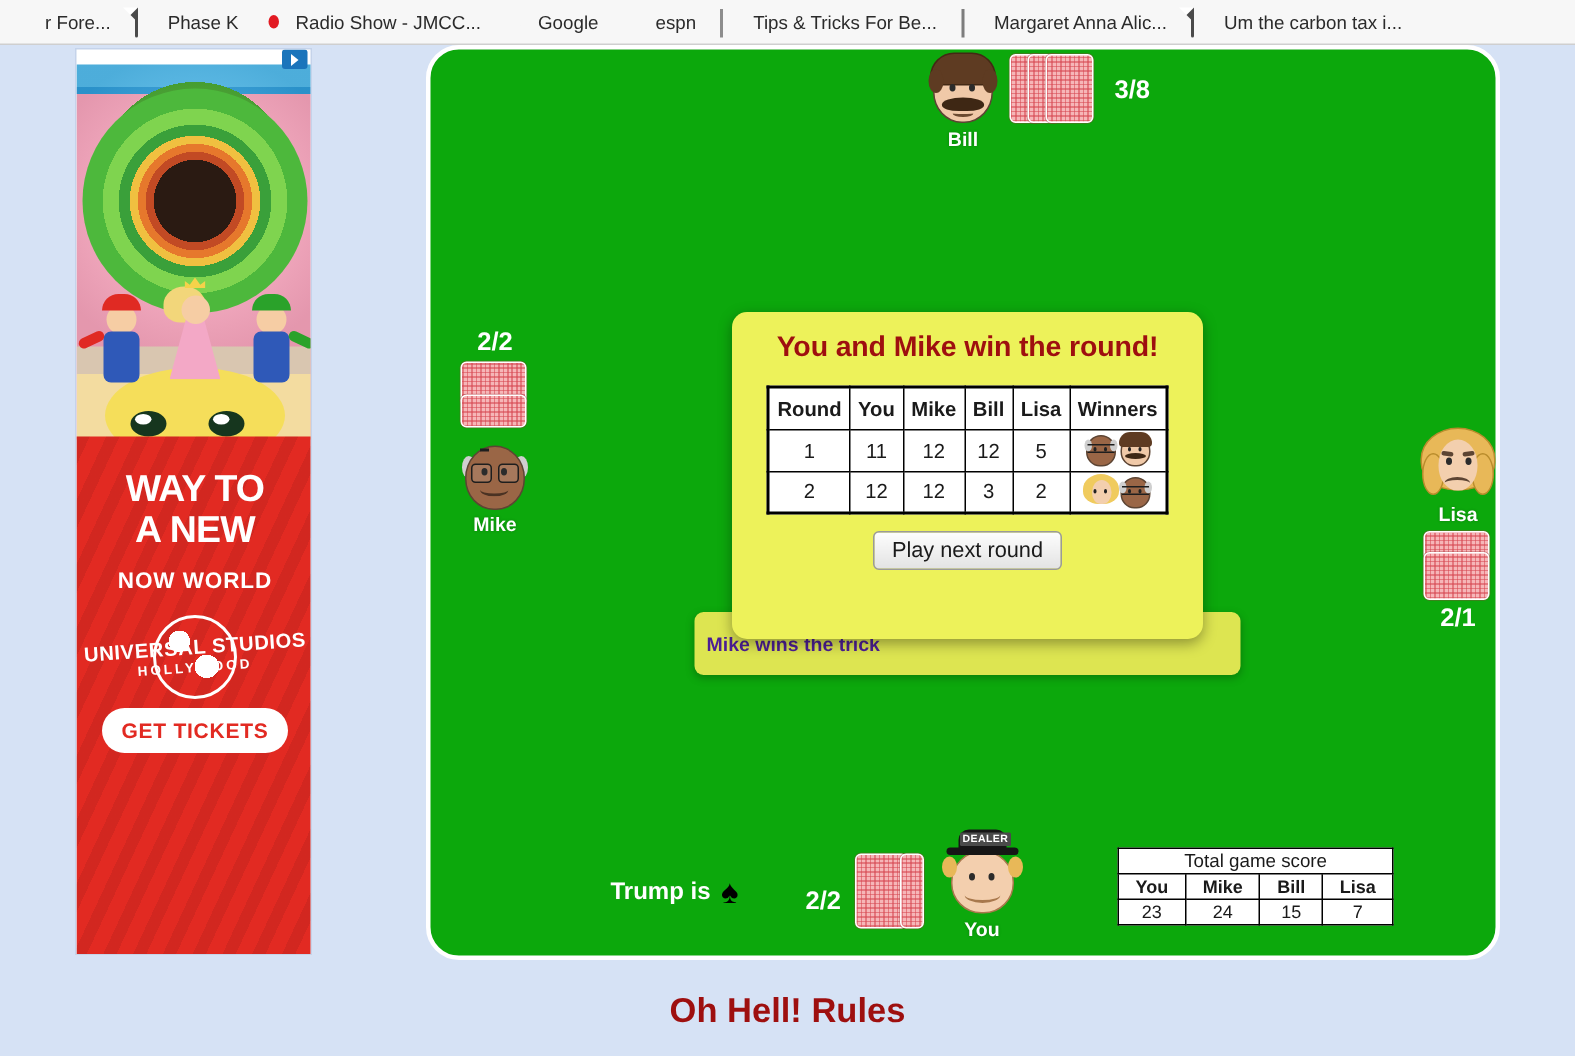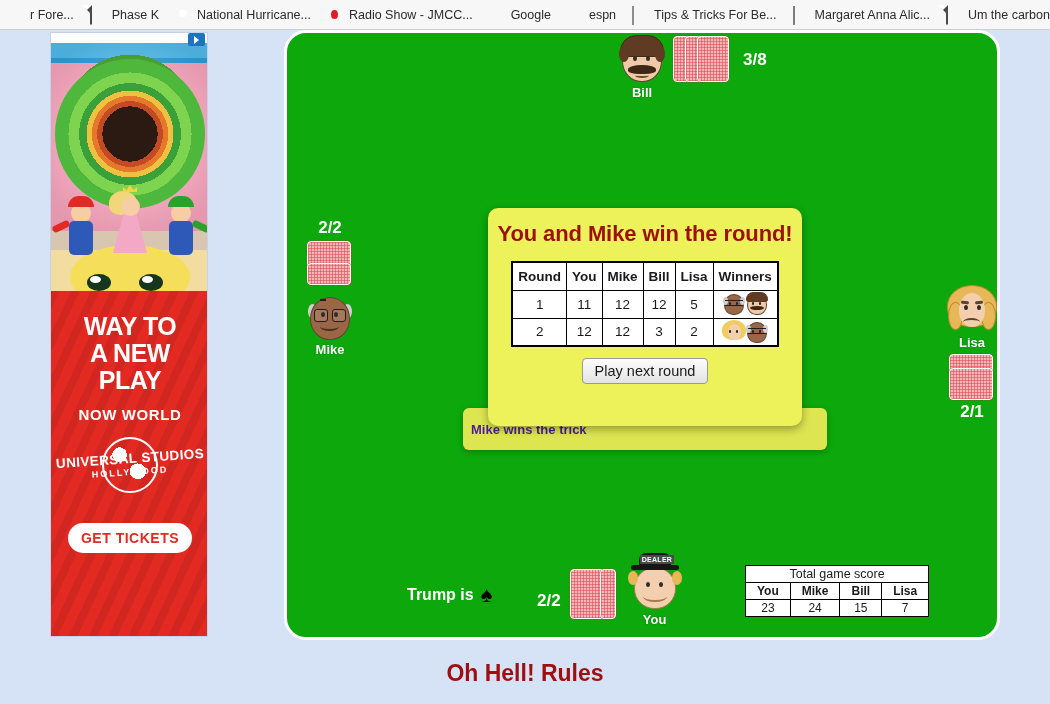--- a/index.html
+++ b/index.html
@@ -230,21 +230,21 @@
     position: absolute; left: 0; top: 14px; width: 100%;
     color: #fff; font-weight: bold; font-size: 13.5px;
     letter-spacing: 0.4px; transform: rotate(-4deg);
   }
   .ad-us-sub {
     position: absolute; left: 0; top: 30px; width: 100%;
     color: #fff; font-weight: bold; font-size: 9px;
     letter-spacing: 2px; transform: rotate(-4deg);
   }
   .ad-btn {
-    margin: 26px auto 0; width: 124px; height: 30px;
+    margin: 2px auto 0; width: 124px; height: 30px;
     background: #fff; border-radius: 16px;
     color: #e22a22; font-weight: bold; font-size: 14px;
     letter-spacing: 0.5px;
     display: flex; align-items: center; justify-content: center;
     cursor: pointer;
   }
 
   
   #game-table {
     position: absolute; left: 284px; top: 30px;
@@ -424,21 +424,21 @@
   #round-dialog {
     position: absolute; left: 485px; top: 205px;
     width: 314px; height: 218px;
     background: #edf25a;
     border-radius: 10px;
     box-shadow: 0 3px 9px rgba(0,0,0,.35);
     text-align: center;
     padding-top: 13px;
   }
   #dialog-title {
-    color: #9e0f0f; font-size: 22px; font-weight: bold;
+    color: #9e0f0f; font-size: 19px; font-weight: bold;
     font-family: "Liberation Sans", sans-serif;
     letter-spacing: -0.1px;
   }
   #score-table {
     margin: 14px auto 0;
     border-collapse: collapse;
     border: 2.5px solid #000;
     background: #fff;
   }
   #score-table th, #score-table td {
@@ -522,24 +522,20 @@
 <div id="bookmark-bar">
   <div class="bm">
     <span class="bm-ico"></span>
     <span class="bm-label">r Fore...</span>
   </div>
   <div class="bm">
     <span class="bm-ico"><span class="ico-doc"></span></span>
     <span class="bm-label">Phase K</span>
   </div>
   <div class="bm">
-    <span class="bm-ico"><span class="ico-noaa"></span></span>
-    <span class="bm-label">National Hurricane...</span>
-  </div>
-  <div class="bm">
     <span class="bm-ico"><span class="ico-radio"></span></span>
     <span class="bm-label">Radio Show - JMCC...</span>
   </div>
   <div class="bm">
     <span class="bm-ico"><span class="ico-google"></span></span>
     <span class="bm-label">Google</span>
   </div>
   <div class="bm">
     <span class="bm-ico"><span class="ico-espn"></span></span>
     <span class="bm-label">espn</span>
@@ -586,21 +582,20 @@
         </div>
       <div class="adp-body">
           <div class="adp-arm r"></div>
         </div>
     </div>
   </div>
   <div id="ad-adchoice"></div>
   <div id="ad-lower">
     <div class="ad-h">WAY TO</div>
     <div class="ad-h">A NEW</div>
-    <div class="ad-h">PLAY</div>
     <div class="ad-now">NOW WORLD</div>
     <div class="ad-us">
       <div class="ad-globe"></div>
       <div class="ad-us-txt">UNIVERSAL STUDIOS</div>
       <div class="ad-us-sub">HOLLYWOOD</div>
     </div>
     <div class="ad-btn">GET TICKETS</div>
   </div>
 </div>
 

